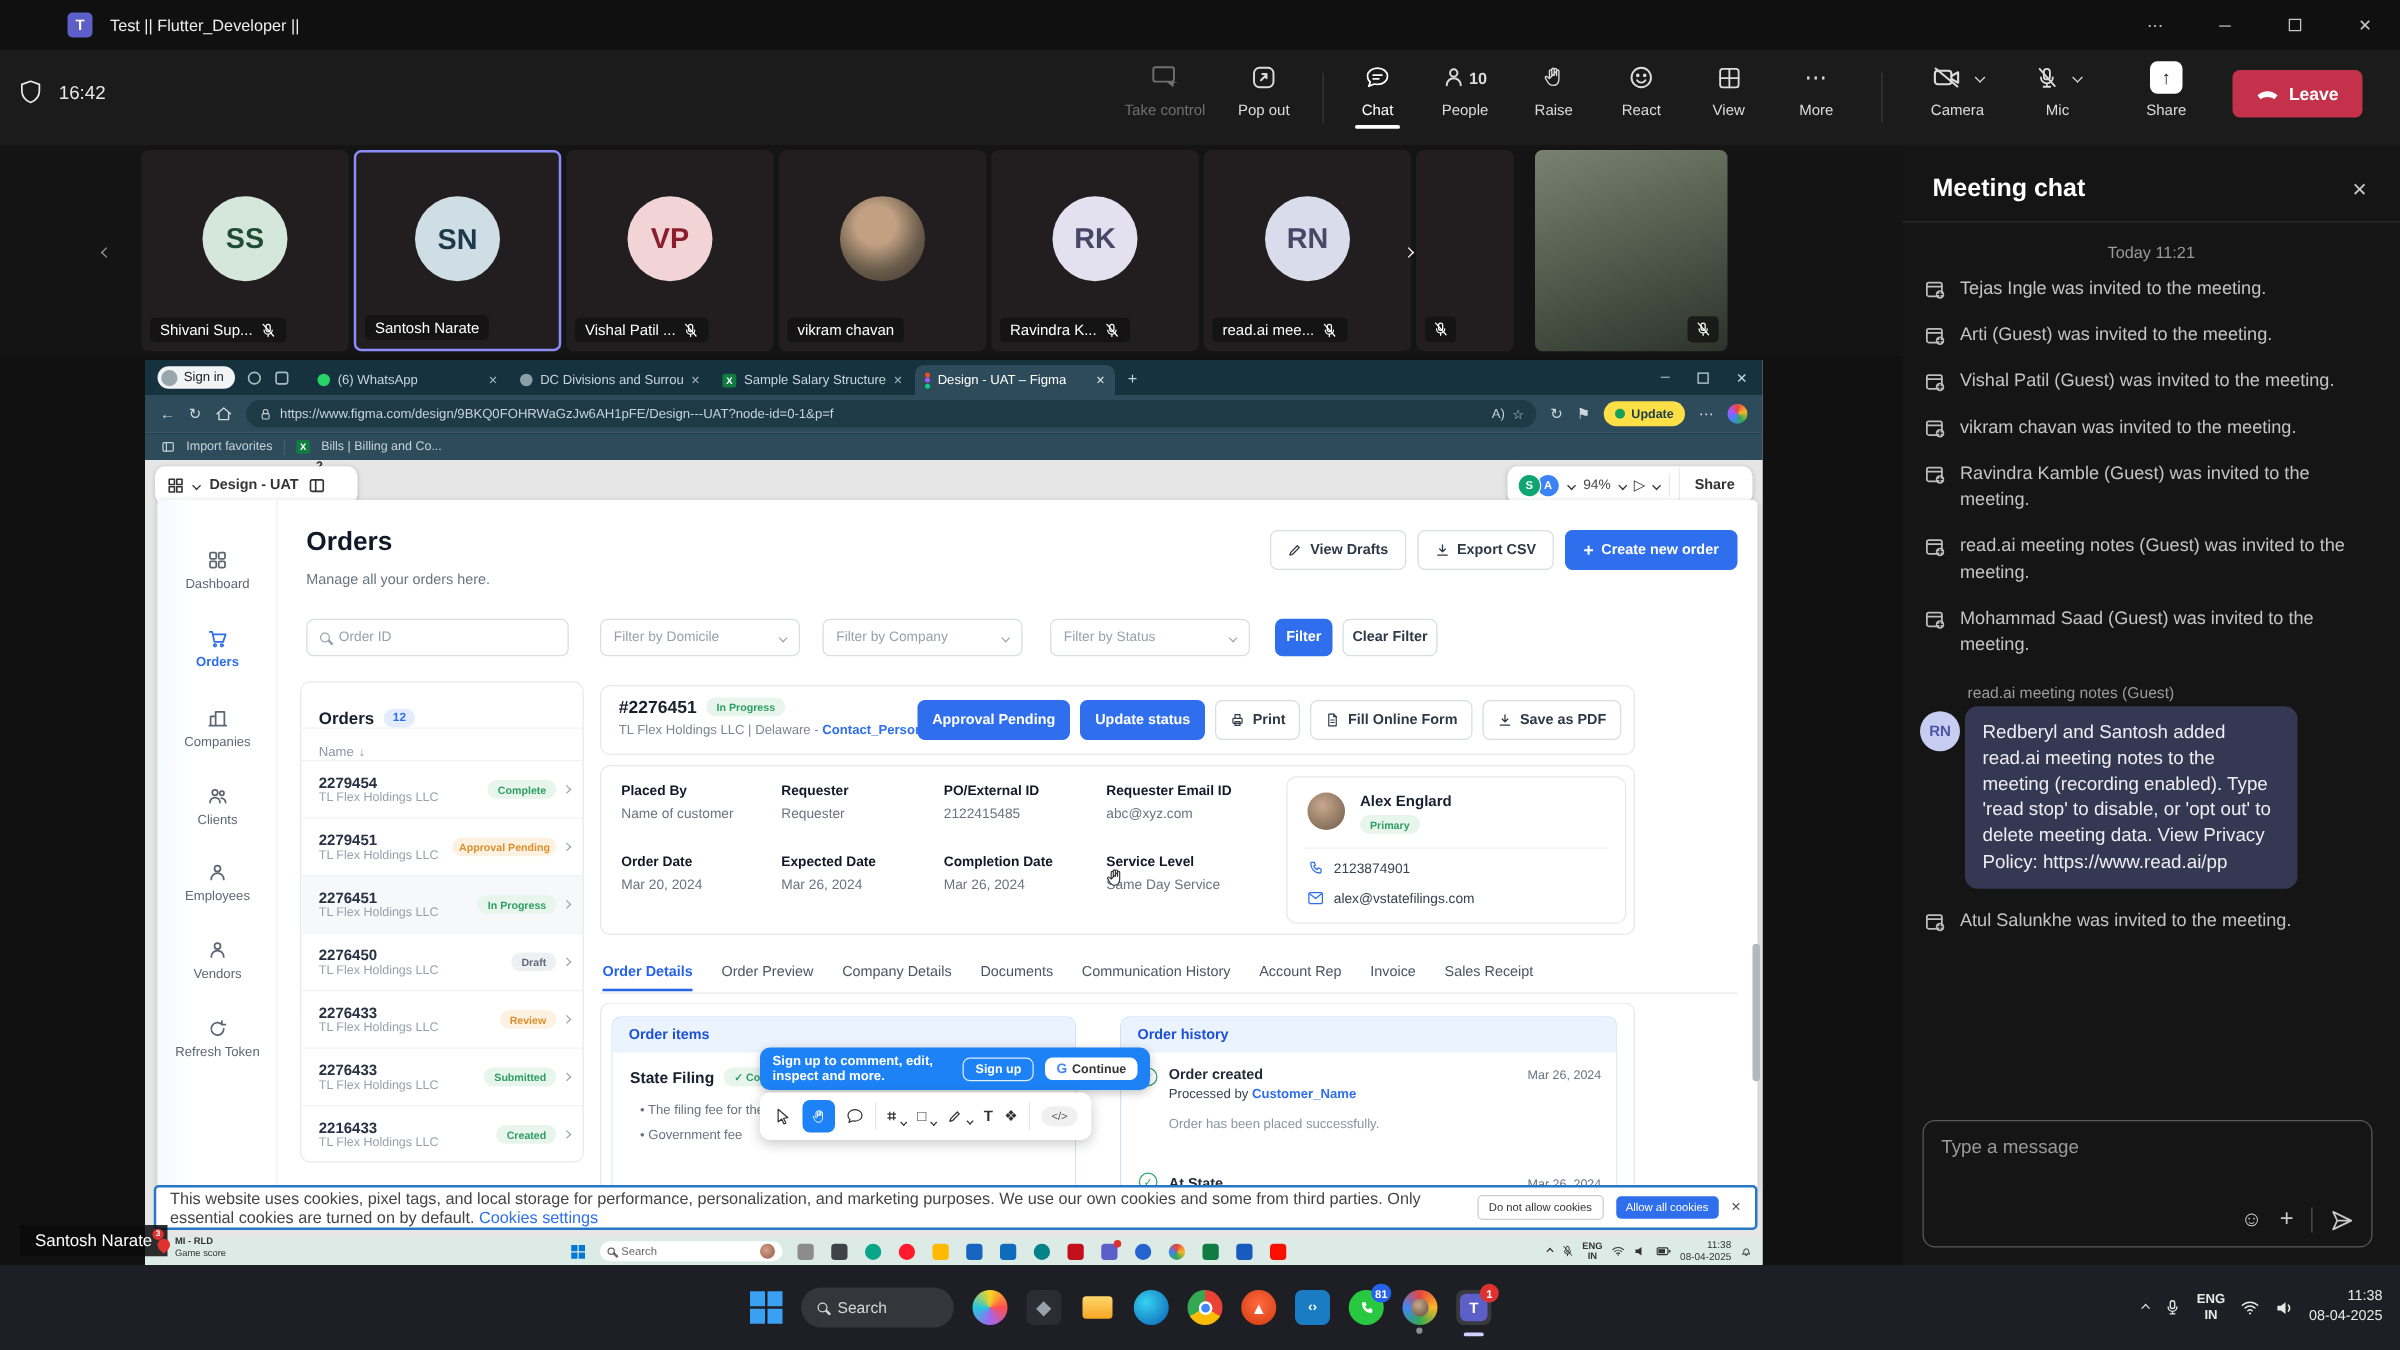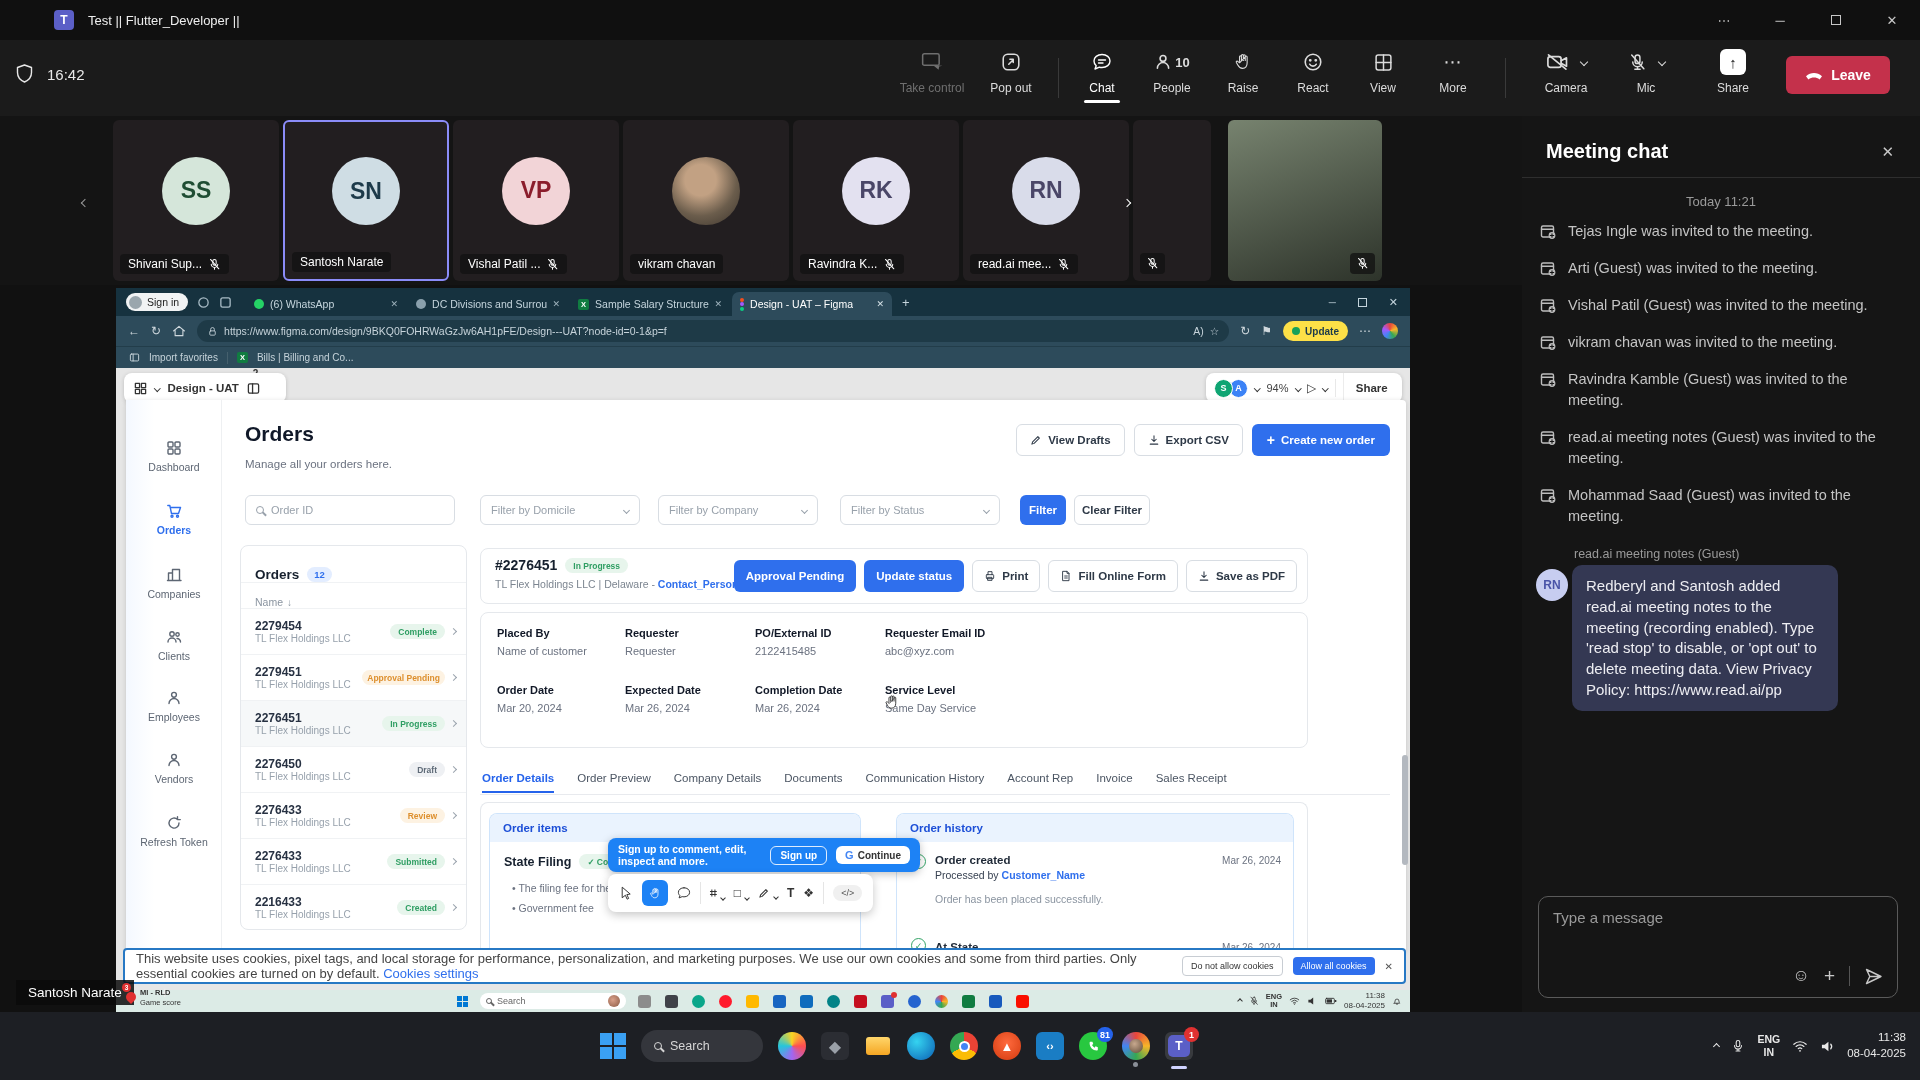--- a/index.html
+++ b/index.html
@@ -461,20 +461,29 @@
         </svg>
       <span>Mohammad Saad (Guest) was invited to the meeting.</span>
     </div>
 
     <div class="senderrow">read.ai meeting notes (Guest)</div>
     <div class="bubblerow">
       <div class="rnav">RN</div>
       <div class="bubble">Redberyl and Santosh added read.ai meeting notes to the meeting (recording enabled). Type 'read stop' to disable, or 'opt out' to delete meeting data. View Privacy Policy: https://www.read.ai/pp</div>
     </div>
 
+    <div class="sysmsg" style="margin-top:8px;">
+      <svg class="cal" width="17" height="17" viewBox="0 0 17 17">
+          <rect x="1.5" y="3" width="12" height="11" rx="1.5"></rect>
+          <line x1="1.5" y1="6.3" x2="13.5" y2="6.3"></line>
+          <circle cx="12" cy="12.5" r="3.4" fill="currentColor" stroke="none"></circle>
+          <path d="M12 10.8v3.4M10.3 12.5h3.4" stroke="#151515" stroke-width="1.1"></path>
+        </svg>
+      <span>Atul Salunkhe was invited to the meeting.</span>
+    </div>
 
     <div class="chatinput">
       <span>Type a message</span>
       <div class="inputicons">
         <span>☺</span>
         <span style="font-size:19px;">+</span>
         <span style="width:1px;height:20px;background:#555;"></span>
         <svg width="19" height="19" viewBox="0 0 19 19">
             <path d="M2.5 16.5L17 9.5 2.5 2.5 5.8 9.5zM5.8 9.5H17"></path>
           </svg>
@@ -834,20 +843,39 @@
             </div>
           <div style="position:absolute;left:274px;top:71px;">
               <div class="flabel">Completion Date</div>
               <div class="fvalue">Mar 26, 2024</div>
             </div>
           <div style="position:absolute;left:404px;top:71px;">
               <div class="flabel">Service Level</div>
               <div class="fvalue">Same Day Service</div>
             </div>
 
+          <div class="card" style="left:548px;top:8px;width:272px;height:118px;">
+            <div style="position:absolute;left:16px;top:12px;width:30px;height:30px;border-radius:50%;background:radial-gradient(circle at 40% 35%, #c8a88e, #6d5a48);"></div>
+            <div style="position:absolute;left:58px;top:12px;font-size:12px;font-weight:700;color:#16202e;">Alex Englard</div>
+            <span class="bdg green" style="position:absolute;left:58px;top:30px;">Primary</span>
+            <div style="position:absolute;left:14px;right:14px;top:56px;height:1px;background:#eef0f2;"></div>
+            <div class="flex" style="position:absolute;left:16px;top:66px;gap:8px;font-size:11px;color:#374151;">
+              <svg width="13" height="13" viewBox="0 0 18 18" style="color:#2f6fed;">
+                  <path d="M4.5 2.5h3l1.2 3.2-1.8 1.2a9 9 0 0 0 3.7 3.7l1.2-1.8 3.2 1.2v3c0 .8-.7 1.4-1.5 1.4C8 14.4 3.6 10 3.6 4c0-.8.6-1.5.9-1.5z"></path>
+                </svg>
+              <span>2123874901</span>
+            </div>
+            <div class="flex" style="position:absolute;left:16px;top:90px;gap:8px;font-size:11px;color:#374151;">
+              <svg width="13" height="13" viewBox="0 0 18 16" style="color:#2f6fed;">
+                  <rect x="1.5" y="2" width="15" height="12" rx="1.5"></rect>
+                  <path d="M2 3l7 5.5L16 3"></path>
+                </svg>
+              <span>alex@vstatefilings.com</span>
+            </div>
+          </div>
         </div>
 
         <div style="position:absolute;left:356px;top:372px;display:flex;gap:23px;">
           <span class="dtab active">Order Details</span>
           <span class="dtab">Order Preview</span>
           <span class="dtab">Company Details</span>
           <span class="dtab">Documents</span>
           <span class="dtab">Communication History</span>
           <span class="dtab">Account Rep</span>
           <span class="dtab">Invoice</span>

